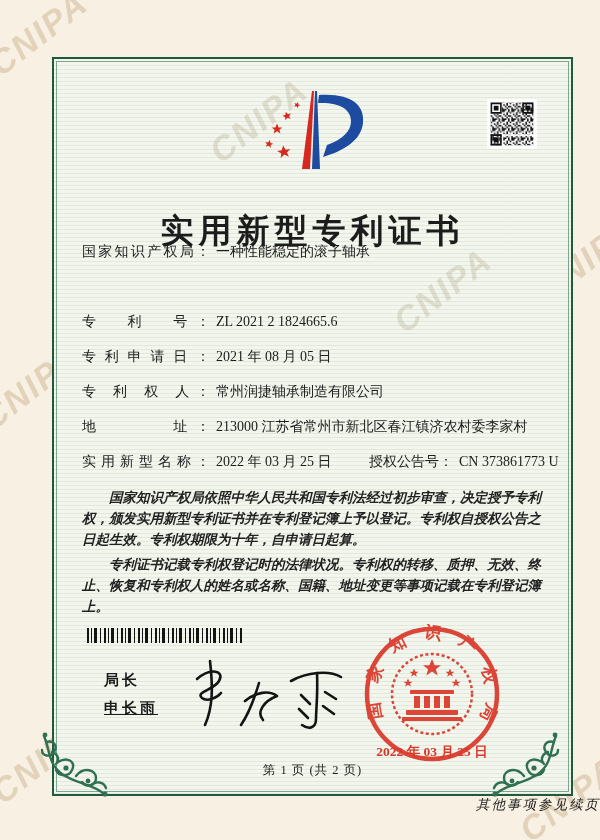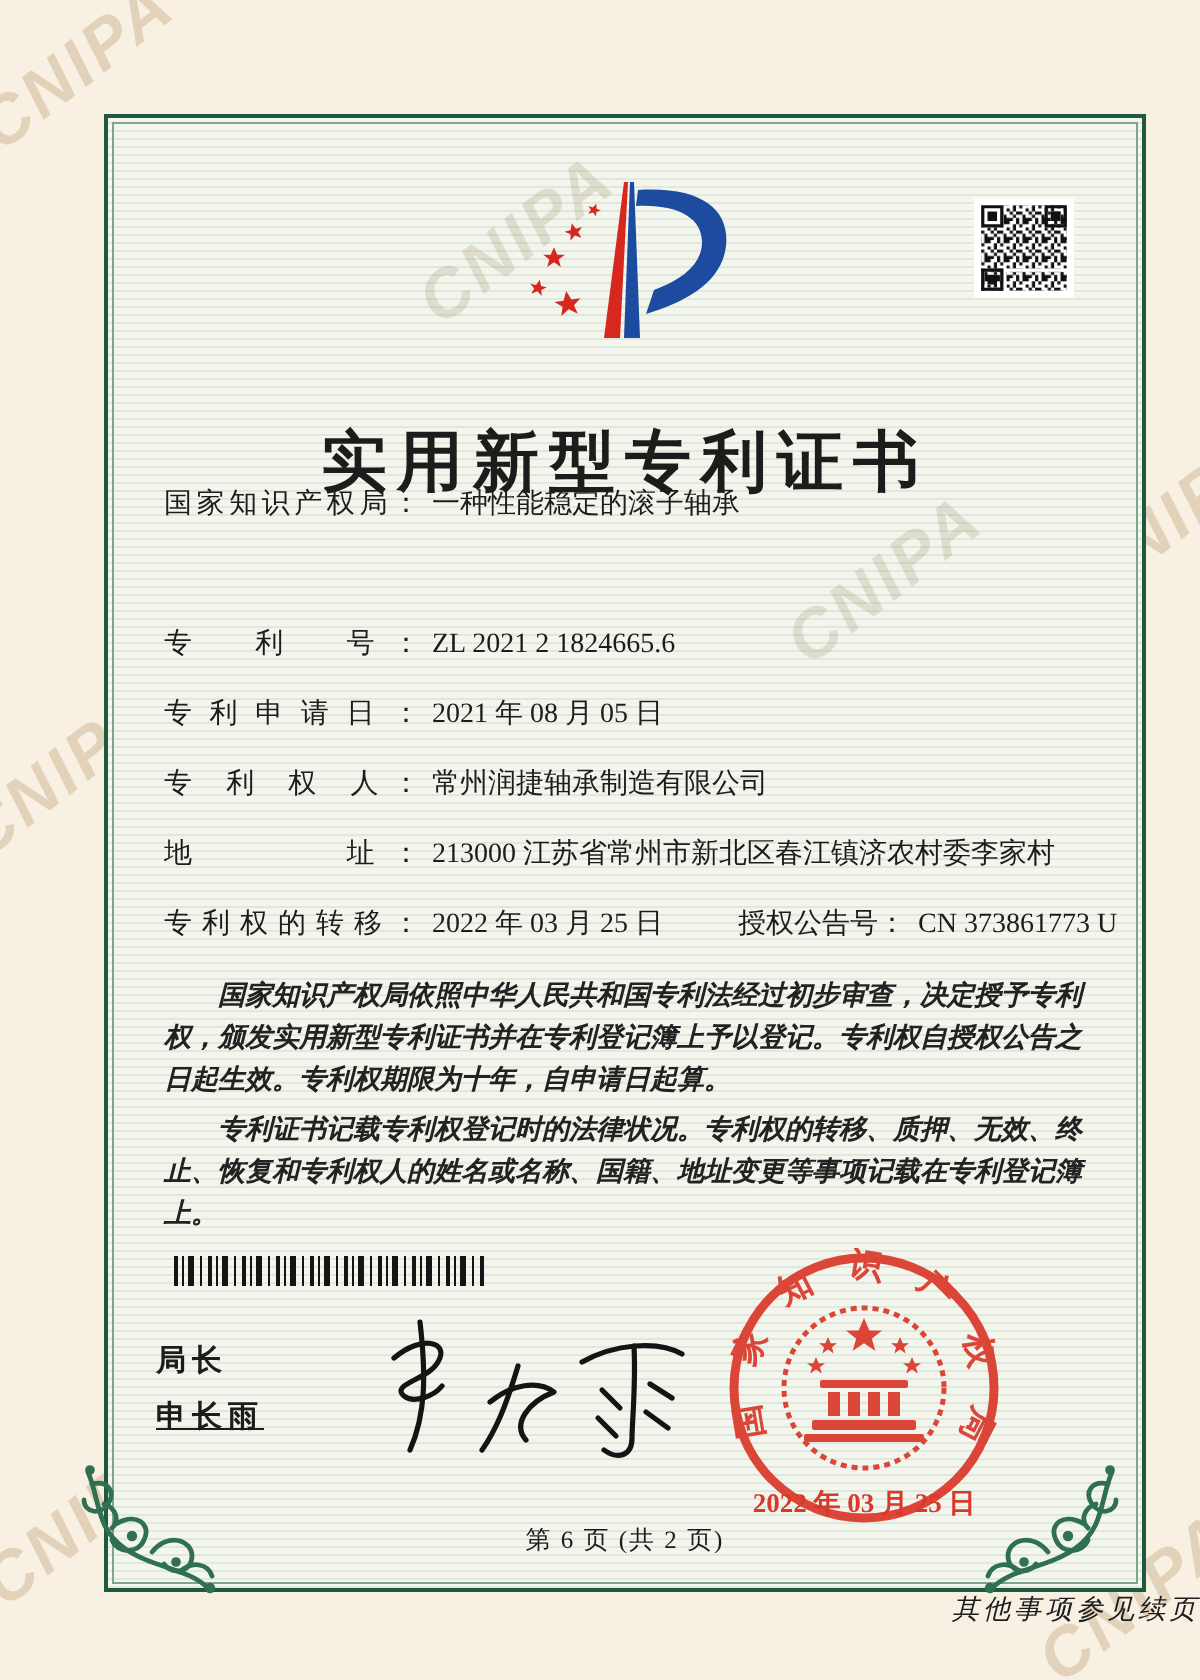--- a/index.html
+++ b/index.html
@@ -43,21 +43,21 @@
   }
   .paras p{margin:0 0 4px 0;text-indent:2em;}
   .barcode{
     position:absolute;left:33px;top:569px;width:155px;height:15px;
     background:repeating-linear-gradient(90deg,
       #141414 0 2px, rgba(0,0,0,0) 2px 4px,
       #141414 4px 5px, rgba(0,0,0,0) 5px 7px,
       #141414 7px 10px, rgba(0,0,0,0) 10px 13px,
       #141414 13px 14px, rgba(0,0,0,0) 14px 17px);
   }
-  .director{position:absolute;left:24px;font-family:"Liberation Sans","DejaVu Sans",sans-serif;
+  .director{position:absolute;left:50px;font-family:"Liberation Sans","DejaVu Sans",sans-serif;
     font-size:15px;font-weight:600;letter-spacing:3px;}
   .sig{position:absolute;left:125px;top:596px;width:180px;height:84px;}
   .seal{position:absolute;left:308px;top:565px;width:140px;height:140px;opacity:0.92;}
   .seal-date{
     position:absolute;left:296px;top:684px;width:164px;text-align:center;
     color:#d9382a;font-size:13.5px;font-weight:700;white-space:nowrap;
   }
   .page-ind{position:absolute;left:0;top:703px;width:100%;text-align:center;font-size:12.5px;letter-spacing:1px;}
   .corner{position:absolute;width:96px;height:96px;z-index:4;pointer-events:none;}
   .corner.bl{left:36px;top:706px;}
@@ -144,21 +144,21 @@
     <div class="row" style="top:289px;">
       <span class="lab">专利申请日：</span><span class="val">2021 年 08 月 05 日</span>
     </div>
     <div class="row" style="top:324px;">
       <span class="lab">专 利 权 人：</span><span class="val">常州润捷轴承制造有限公司</span>
     </div>
     <div class="row" style="top:359px;">
       <span class="lab">地　　　址：</span><span class="val">213000 江苏省常州市新北区春江镇济农村委李家村</span>
     </div>
     <div class="row" style="top:394px;">
-      <span class="lab">专利权的转移：</span><span class="val">2022 年 03 月 25 日</span>
+      <span class="lab">实用新型名称：</span><span class="val">2022 年 03 月 25 日</span>
       <span class="lab2">授权公告号：</span><span class="val">CN 373861773 U</span>
     </div>
 
     <div class="paras">
       <p>国家知识产权局依照中华人民共和国专利法经过初步审查，决定授予专利权，颁发实用新型专利证书并在专利登记簿上予以登记。专利权自授权公告之日起生效。专利权期限为十年，自申请日起算。</p>
       <p>专利证书记载专利权登记时的法律状况。专利权的转移、质押、无效、终止、恢复和专利权人的姓名或名称、国籍、地址变更等事项记载在专利登记簿上。</p>
     </div>
 
     <div class="barcode"></div>
 
@@ -197,21 +197,21 @@
           <rect x="62" y="72" width="6" height="12"></rect>
         <rect x="72" y="72" width="6" height="12"></rect>
           <rect x="82" y="72" width="6" height="12"></rect>
         <rect x="44" y="86" width="52" height="5" rx="1"></rect>
         <rect x="40" y="93" width="60" height="4" rx="1"></rect>
         <circle cx="70" cy="70" r="40" fill="none" stroke="#d9382a" stroke-width="2.5" stroke-dasharray="3 2.5"></circle>
       </g>
     </svg>
     <div class="seal-date">2022 年 03 月 25 日</div>
 
-    <div class="page-ind">第 6 页 (共 2 页)</div>
+    <div class="page-ind">第 1 页 (共 2 页)</div>
   </div>
 </div>
 
 <svg class="corner bl" viewBox="0 0 96 96">
   <g fill="none" stroke="#2f7050" stroke-width="2.4" stroke-linecap="round">
     <path d="M8,30 C14,44 12,58 26,68 C40,78 58,78 68,88"></path>
     <path d="M10,36 c8,-2 12,4 8,10 c-4,6 -12,4 -12,-2"></path>
     <path d="M22,56 c10,-6 18,0 14,8 c-3,7 -13,7 -16,0"></path>
     <path d="M40,70 c8,-10 20,-6 20,2 c0,8 -10,10 -14,4"></path>
     <path d="M54,80 c6,-6 14,-4 16,2"></path>

